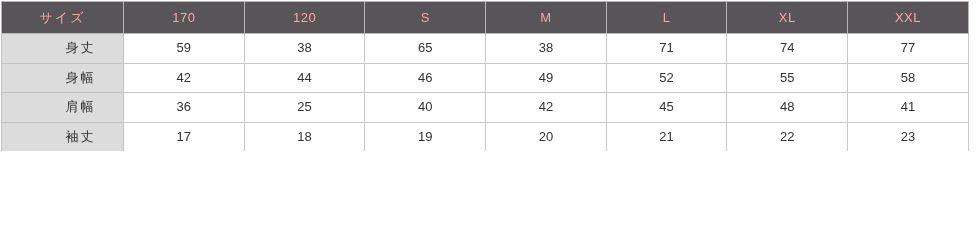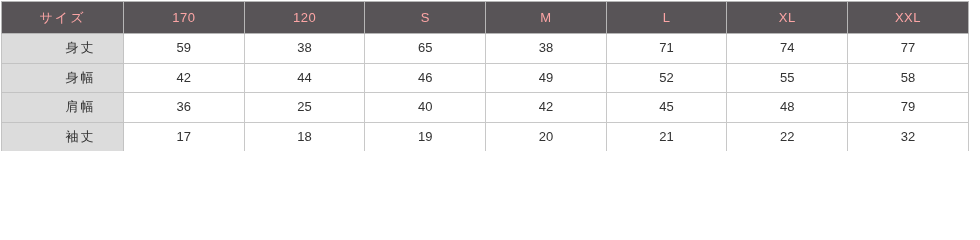--- a/index.html
+++ b/index.html
@@ -122,27 +122,27 @@
         <td class="measure-cell">58</td>
       </tr>
       <tr>
         <th class="row-label">肩幅</th>
         <td class="measure-cell">36</td>
         <td class="measure-cell">25</td>
         <td class="measure-cell">40</td>
         <td class="measure-cell">42</td>
         <td class="measure-cell">45</td>
         <td class="measure-cell">48</td>
-        <td class="measure-cell">79</td>
+        <td class="measure-cell">41</td>
       </tr>
       <tr>
         <th class="row-label">袖丈</th>
         <td class="measure-cell">17</td>
         <td class="measure-cell">18</td>
         <td class="measure-cell">19</td>
         <td class="measure-cell">20</td>
         <td class="measure-cell">21</td>
         <td class="measure-cell">22</td>
-        <td class="measure-cell">32</td>
+        <td class="measure-cell">23</td>
       </tr>
     </tbody>
   </table>
 </div>
 
 </body></html>

